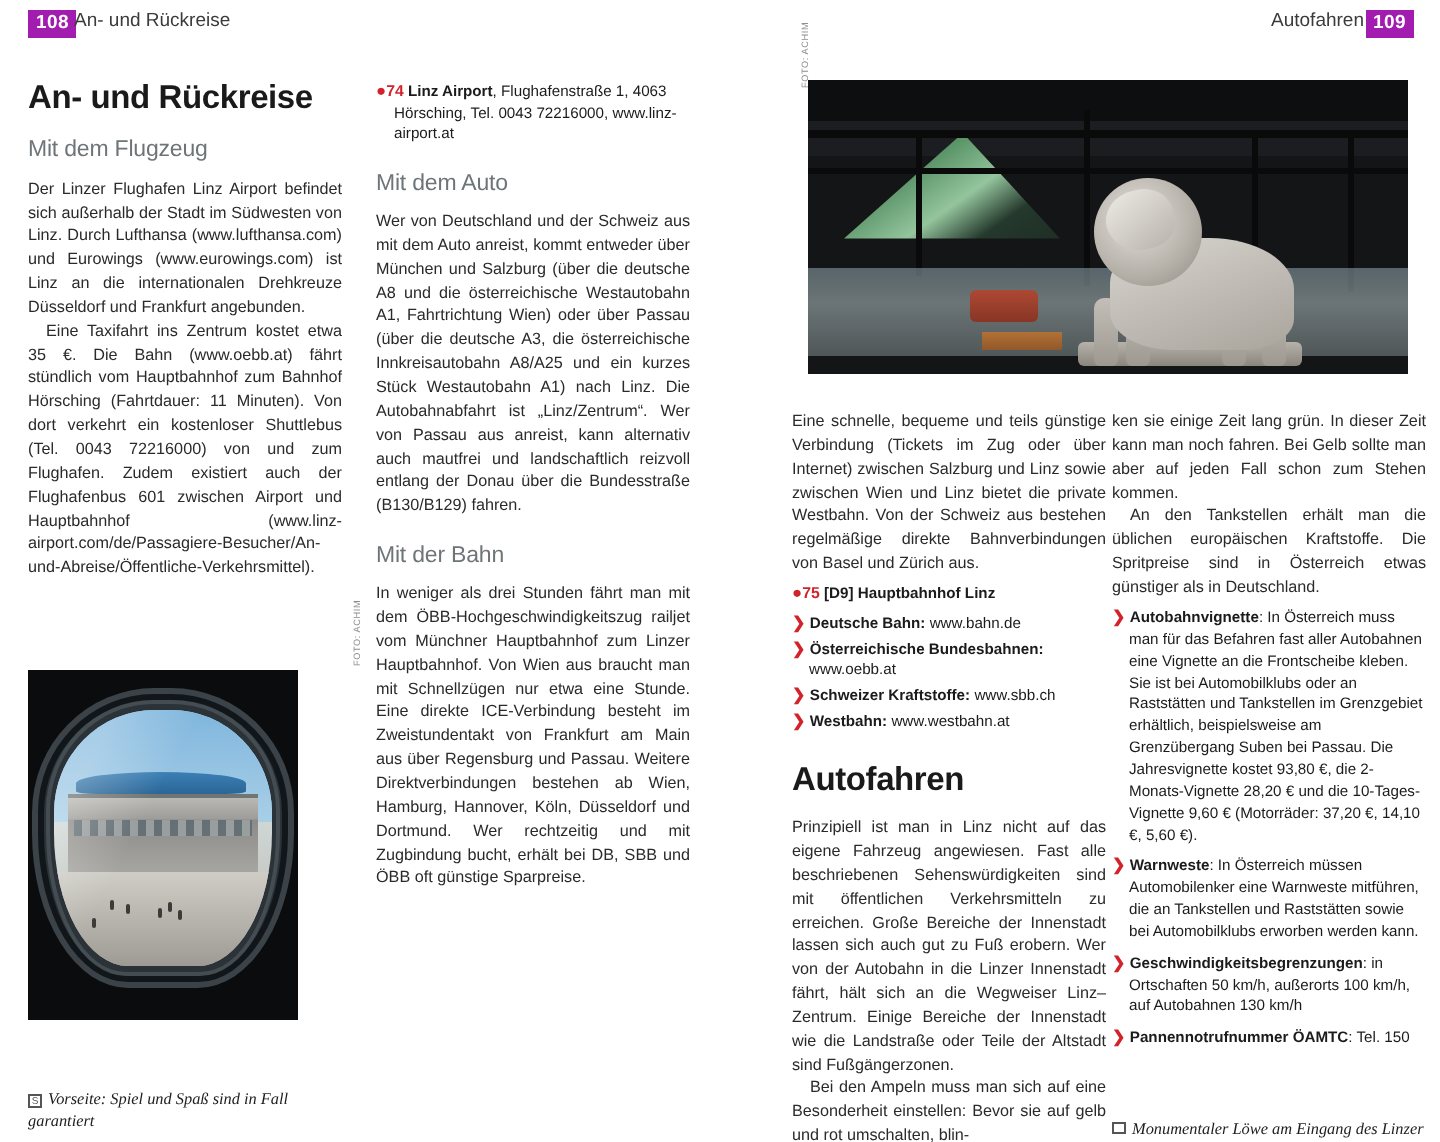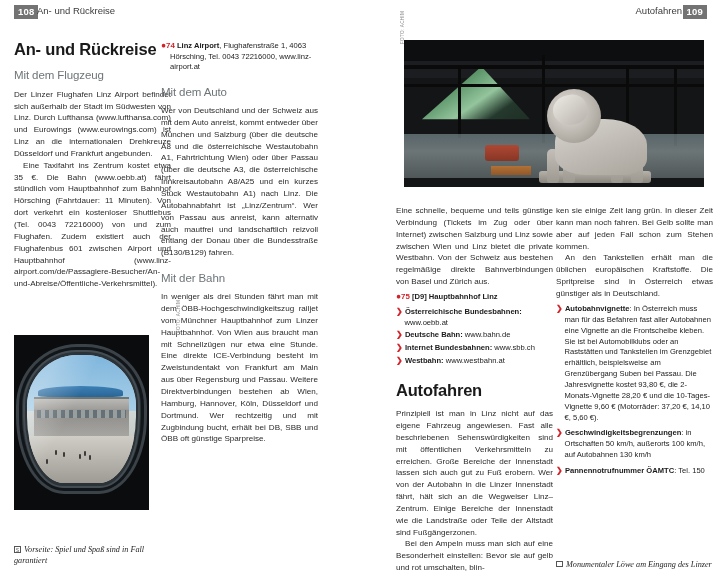--- a/index.html
+++ b/index.html
@@ -16,21 +16,21 @@
     background: #ffffff;
     overflow: hidden;
   }
 
   
   .rh {
     position: absolute; top: 0; left: 0; width: 720px; height: 22px;
   }
   .rh-folio {
     position: absolute; top: 5px;
-    background: #737373;
+    background: #a21caf;
     color: #ffffff;
     font-size: 9.5px; font-weight: bold;
     padding: 2px 4px 2.5px 4px;
     letter-spacing: .2px;
     line-height: 1;
   }
   .rh-folio-left { left: 14px; }
   .rh-folio-right { right: 13px; }
   .rh-title {
     position: absolute; top: 6px;
@@ -38,21 +38,21 @@
   }
   .rh-title-left { left: 37px; }
   .rh-title-right { right: 38px; }
 
   
   .col {
     position: absolute;
     width: 157px;
   }
   #col1 { left: 14px;  top: 40px; }
-  #col2 { left: 161px; top: 40px; }
+  #col2 { left: 188px; top: 40px; }
   #col3 { left: 396px; top: 205px; }
   #col4 { left: 556px; top: 205px; }
 
   
   h1.chap {
     font-size: 16.5px; font-weight: bold; color: #1a1a1a;
     margin: 0 0 11px 0; line-height: 1.12; letter-spacing: -0.2px;
   }
   h2.sub {
     font-size: 11.5px; font-weight: normal; color: #6e7578;
@@ -295,48 +295,51 @@
 
   <div class="col" id="col3">
     <p class="body">Eine schnelle, bequeme und teils günstige Verbindung (Tickets im Zug oder über Internet) zwischen Salzburg und Linz sowie zwischen Wien und Linz bietet die private Westbahn. Von der Schweiz aus bestehen regelmäßige direkte Bahnverbindungen von Basel und Zürich aus.</p>
     <div class="poi" style="margin-top:3px">
       <span class="dot">●</span><span class="num">75</span>
       <span class="grid">[D9]</span>
       <span class="pname">Hauptbahnhof Linz</span>
     </div>
     <ul class="arrows">
       <li>
+        <span class="ar">❯</span><b>Deutsche Bahn:</b>
+        <span>www.bahn.de</span>
+      </li>
+      <li>
         <span class="ar">❯</span><b>Österreichische Bundesbahnen:</b>
         <span>www.oebb.at</span>
       </li>
       <li>
-        <span class="ar">❯</span><b>Deutsche Bahn:</b>
-        <span>www.bahn.de</span>
-      </li>
-      <li>
-        <span class="ar">❯</span><b>Internet Bundesbahnen:</b>
+        <span class="ar">❯</span><b>Schweizer Kraftstoffe:</b>
         <span>www.sbb.ch</span>
       </li>
       <li>
         <span class="ar">❯</span><b>Westbahn:</b>
         <span>www.westbahn.at</span>
       </li>
     </ul>
     <div class="spacer10"></div>
     <h1 class="chap" style="margin-bottom:9px">Autofahren</h1>
     <p class="body">Prinzipiell ist man in Linz nicht auf das eigene Fahrzeug angewiesen. Fast alle beschriebenen Sehenswürdigkeiten sind mit öffentlichen Verkehrsmitteln zu erreichen. Große Bereiche der Innenstadt lassen sich auch gut zu Fuß erobern. Wer von der Autobahn in die Linzer Innenstadt fährt, hält sich an die Wegweiser Linz–Zentrum. Einige Bereiche der Innenstadt wie die Landstraße oder Teile der Altstadt sind Fußgängerzonen.</p>
     <p class="body">Bei den Ampeln muss man sich auf eine Besonderheit einstellen: Bevor sie auf gelb und rot umschalten, blin-</p>
   </div>
 
   <div class="col" id="col4">
     <p class="body">ken sie einige Zeit lang grün. In dieser Zeit kann man noch fahren. Bei Gelb sollte man aber auf jeden Fall schon zum Stehen kommen.</p>
     <p class="body">An den Tankstellen erhält man die üblichen europäischen Kraftstoffe. Die Spritpreise sind in Österreich etwas günstiger als in Deutschland.</p>
     <ul class="arrows tips">
       <li>
         <span class="ar">❯</span><b>Autobahnvignette</b><span class="hang">: In Österreich muss man für das Befahren fast aller Autobahnen eine Vignette an die Frontscheibe kleben. Sie ist bei Automobilklubs oder an Raststätten und Tankstellen im Grenzgebiet erhältlich, beispielsweise am Grenzübergang Suben bei Passau. Die Jahresvignette kostet 93,80 €, die 2-Monats-Vignette 28,20 € und die 10-Tages-Vignette 9,60 € (Motorräder: 37,20 €, 14,10 €, 5,60 €).</span>
+      </li>
+      <li>
+        <span class="ar">❯</span><b>Warnweste</b><span class="hang">: In Österreich müssen Automobilenker eine Warnweste mitführen, die an Tankstellen und Raststätten sowie bei Automobilklubs erworben werden kann.</span>
       </li>
       <li>
         <span class="ar">❯</span><b>Geschwindigkeitsbegrenzungen</b><span class="hang">: in Ortschaften 50 km/h, außerorts 100 km/h, auf Autobahnen 130 km/h</span>
       </li>
       <li>
         <span class="ar">❯</span><b>Pannennotrufnummer ÖAMTC</b><span class="hang">: Tel. 150</span>
       </li>
     </ul>
   </div>
 

